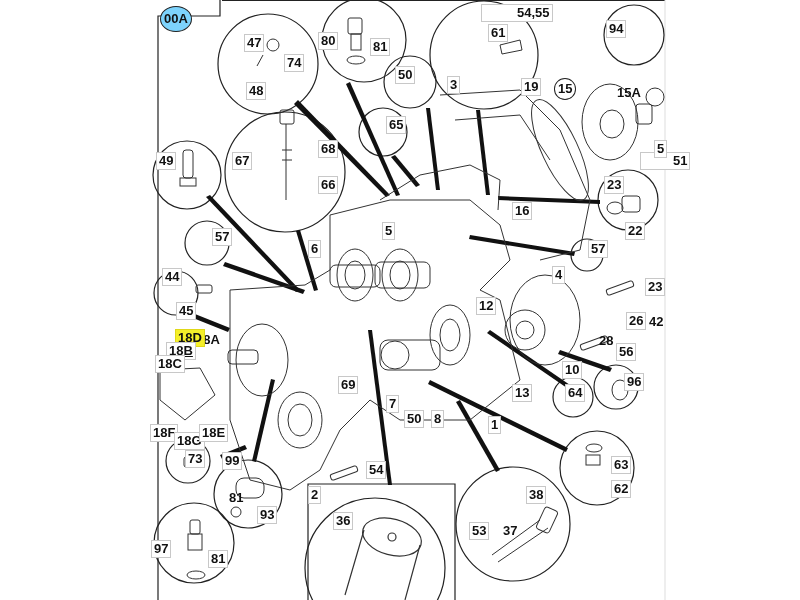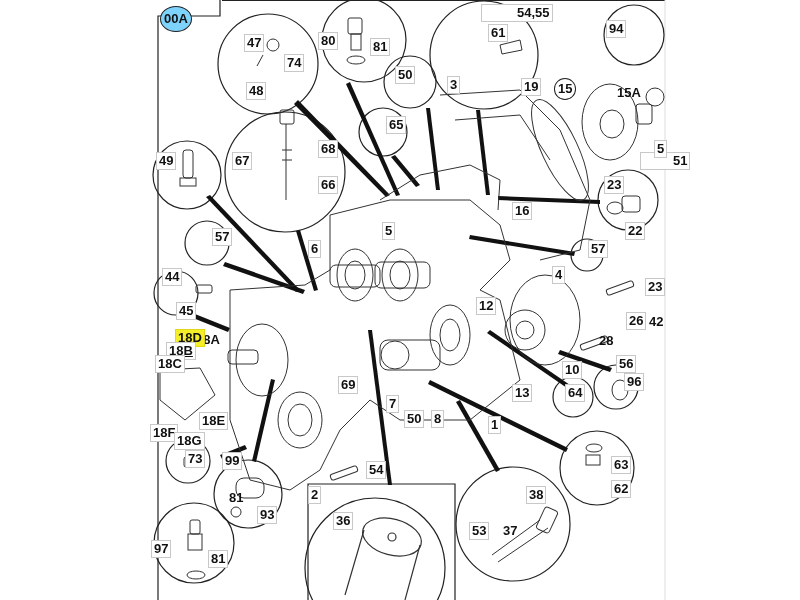--- a/index.html
+++ b/index.html
@@ -181,41 +181,41 @@
 
 <span class="callout" style="left:162px;top:268px;">44</span>
 <span class="callout" style="left:176px;top:302px;">45</span>
 
 <span class="callout" style="left:552px;top:266px;">4</span>
 <span class="callout" style="left:645px;top:278px;">23</span>
 <span class="callout plain" style="left:646px;top:297px;">42</span>
 <span class="callout" style="left:476px;top:290px;margin-top:7px;">12</span>
 <span class="callout plain" style="left:596px;top:316px;">28</span>
 <span class="callout" style="left:626px;top:312px;">26</span>
-<span class="callout" style="left:616px;top:343px;margin-top:12px;">56</span>
+<span class="callout" style="left:616px;top:343px;">56</span>
 
 <span class="callout plain" style="left:193px;top:315px;">18A</span>
 <span class="callout hl" style="left:175px;top:329px;">18D</span>
 <span class="callout" style="left:166px;top:342px;text-decoration:underline;">18B</span>
 <span class="callout" style="left:155px;top:355px;">18C</span>
 
 <span class="callout" style="left:338px;top:376px;">69</span>
 <span class="callout" style="left:562px;top:361px;">10</span>
 <span class="callout" style="left:624px;top:373px;">96</span>
 <span class="callout" style="left:512px;top:384px;">13</span>
 <span class="callout" style="left:565px;top:384px;">64</span>
 
 <span class="callout" style="left:386px;top:395px;">7</span>
 <span class="callout" style="left:404px;top:410px;">50</span>
 <span class="callout" style="left:431px;top:410px;">8</span>
 <span class="callout" style="left:488px;top:416px;">1</span>
 
 <span class="callout" style="left:150px;top:424px;">18F</span>
 <span class="callout" style="left:174px;top:432px;">18G</span>
-<span class="callout" style="left:199px;top:412px;">18E</span>
+<span class="callout" style="left:199px;top:424px;">18E</span>
 <span class="callout" style="left:185px;top:450px;">73</span>
 <span class="callout" style="left:222px;top:452px;">99</span>
 
 <span class="callout" style="left:611px;top:456px;">63</span>
 <span class="callout" style="left:611px;top:480px;">62</span>
 
 <span class="callout plain" style="left:226px;top:473px;">81</span>
 <span class="callout" style="left:257px;top:506px;">93</span>
 <span class="callout" style="left:366px;top:461px;">54</span>
 <span class="callout" style="left:308px;top:486px;">2</span>

